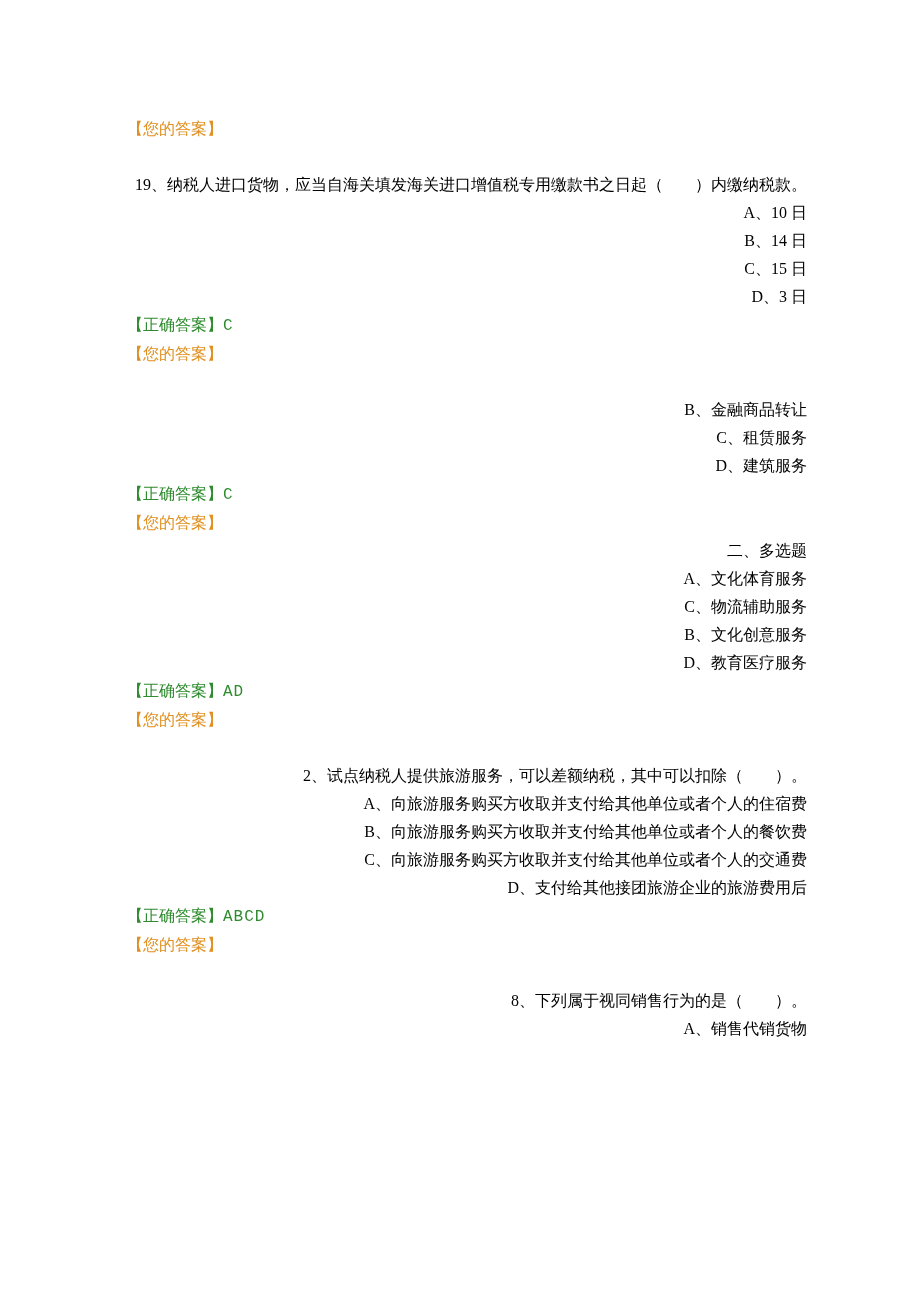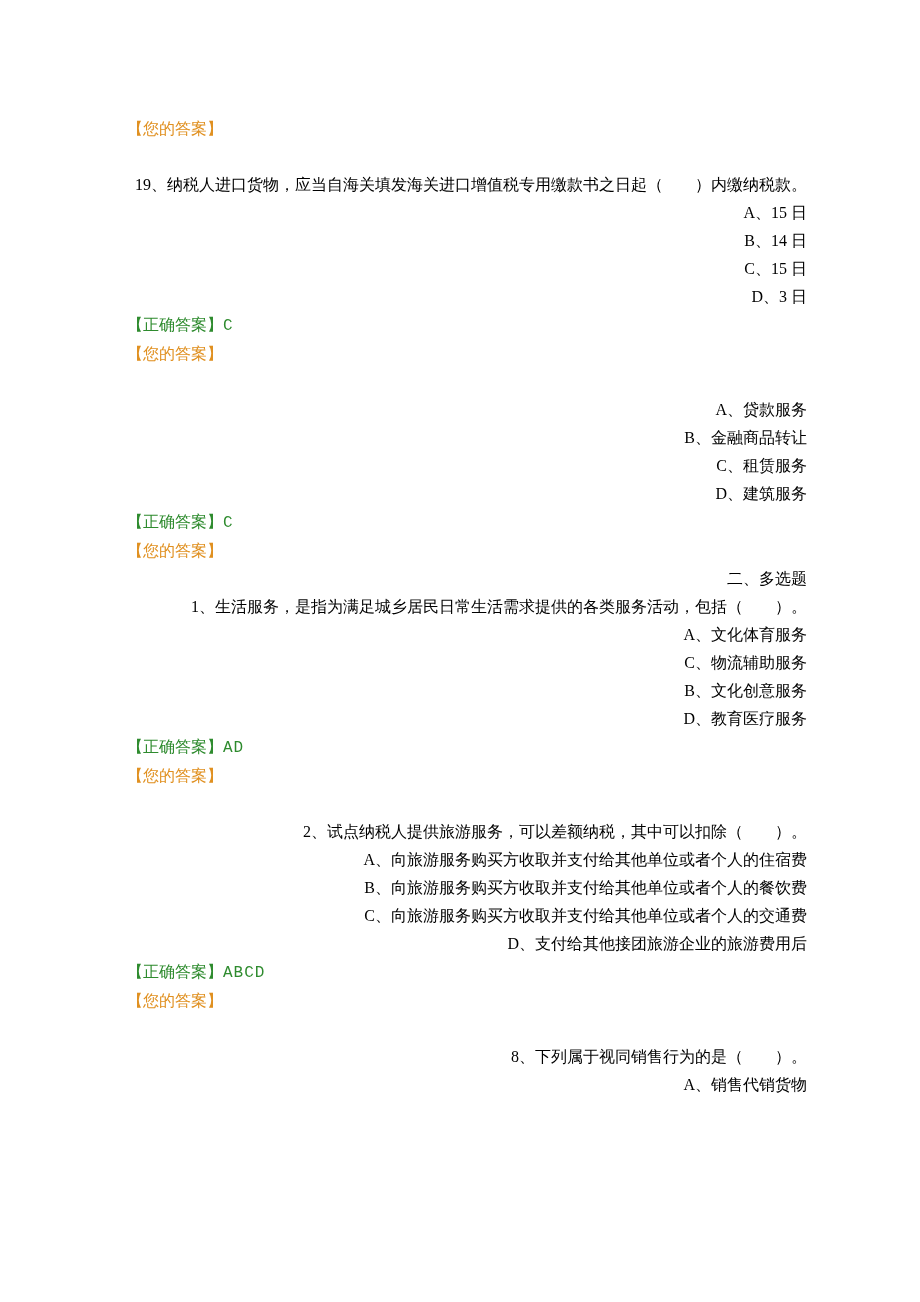--- a/index.html
+++ b/index.html
@@ -40,35 +40,33 @@
     height: 1.75em;
   }
 </style>
 </head>
 <body>
 
 <div class="page" id="page-root">
     <div class="your-answer">【您的答案】</div>
     <div class="spacer"></div>
     <div class="q-text">19、纳税人进口货物，应当自海关填发海关进口增值税专用缴款书之日起（　　）内缴纳税款。</div>
-    <div class="opt">A、15 日</div>
+    <div class="opt">A、10 日</div>
     <div class="opt">B、14 日</div>
     <div class="opt">C、15 日</div>
     <div class="opt">D、3 日</div>
     <div class="correct-answer"><span>【正确答案】</span><span class="ans-val">C</span></div>
     <div class="your-answer">【您的答案】</div>
     <div class="spacer"></div>
-    <div class="opt">A、贷款服务</div>
     <div class="opt">B、金融商品转让</div>
     <div class="opt">C、租赁服务</div>
     <div class="opt">D、建筑服务</div>
     <div class="correct-answer"><span>【正确答案】</span><span class="ans-val">C</span></div>
     <div class="your-answer">【您的答案】</div>
     <div class="section-heading">二、多选题</div>
-    <div class="q-text">1、生活服务，是指为满足城乡居民日常生活需求提供的各类服务活动，包括（　　）。</div>
     <div class="opt">A、文化体育服务</div>
     <div class="opt">C、物流辅助服务</div>
     <div class="opt">B、文化创意服务</div>
     <div class="opt">D、教育医疗服务</div>
     <div class="correct-answer"><span>【正确答案】</span><span class="ans-val">AD</span></div>
     <div class="your-answer">【您的答案】</div>
     <div class="spacer"></div>
     <div class="q-text">2、试点纳税人提供旅游服务，可以差额纳税，其中可以扣除（　　）。</div>
     <div class="opt">A、向旅游服务购买方收取并支付给其他单位或者个人的住宿费</div>
     <div class="opt">B、向旅游服务购买方收取并支付给其他单位或者个人的餐饮费</div>

